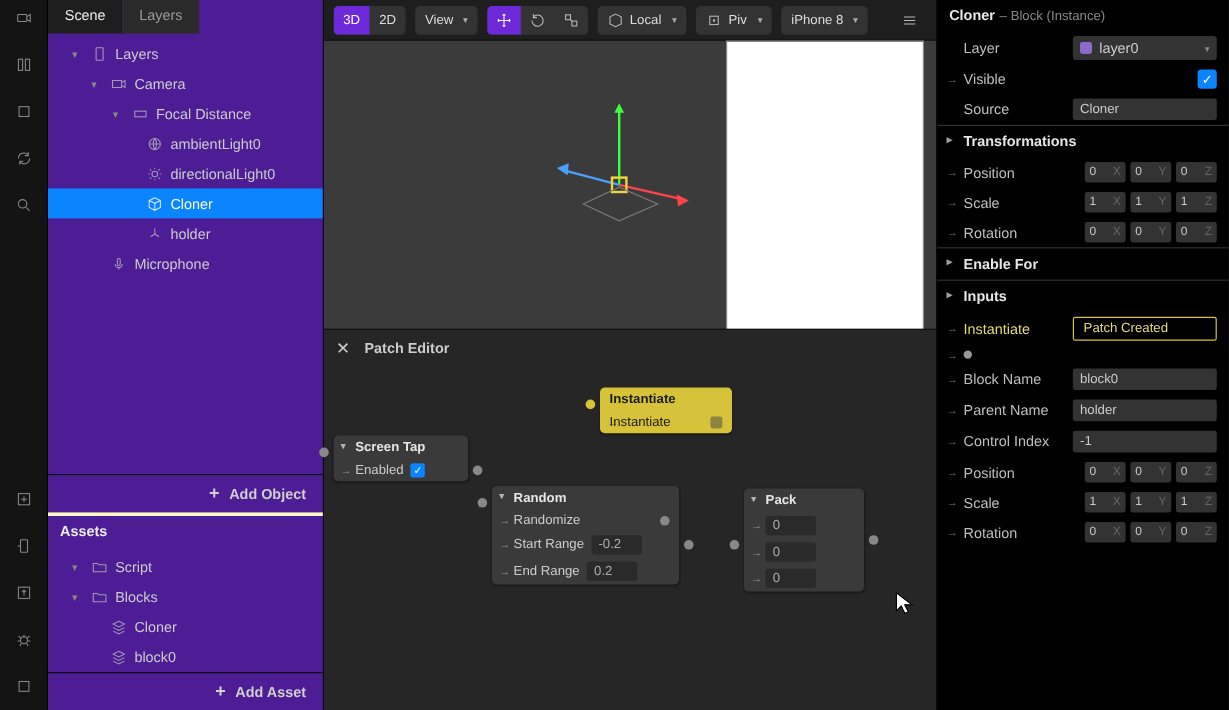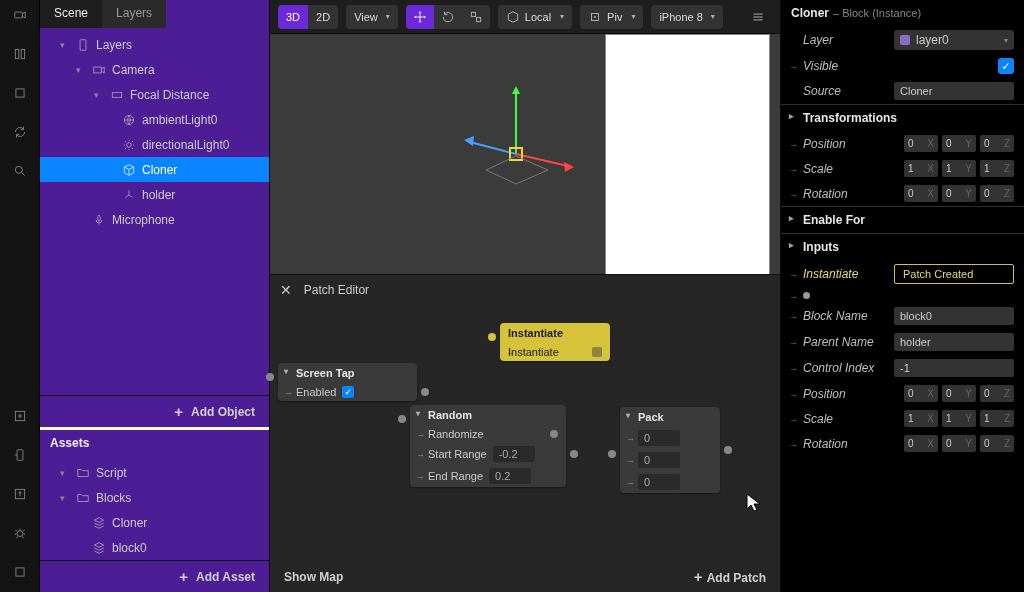--- a/index.html
+++ b/index.html
@@ -50,21 +50,21 @@
 .phone { position: absolute; right: 10px; top: 0; width: 165px; height: 320px; background: #fff; border: 1px solid #888; overflow: hidden; }
 .phone-grid { position: absolute; left:0; right:0; bottom:0; height:120px; background-image:
   repeating-linear-gradient(to right, #bbb 0 1px, transparent 1px 14px),
   repeating-linear-gradient(to bottom, #bbb 0 1px, transparent 1px 14px);
   transform: perspective(260px) rotateX(62deg); transform-origin: bottom; opacity:.55;}
 .phone-ctrls { position: absolute; right: 60px; top: 330px; display: flex; gap: 40px; color: #bbb; }
 
 .patch { flex: 1; background: #262626; border-top: 1px solid #111; display: flex; flex-direction: column; position: relative; }
 .patch-head { height: 30px; display: flex; align-items: center; gap: 12px; padding: 0 10px; }
 .patch-head .close { color: #ccc; font-size: 14px; }
-.patch-title { font-size: 12px; font-weight: 400; }
+.patch-title { font-size: 12px; font-weight: 700; }
 .patch-canvas { flex: 1; position: relative; }
 .patch-footer { height: 30px; display: flex; align-items: center; justify-content: space-between; padding: 0 14px; font-size: 12px; font-weight: 600; color: #d0d0d0; }
 
 .node { position: absolute; background: #3a3a3a; border-radius: 4px; font-size: 11px; box-shadow: 0 1px 2px rgba(0,0,0,.4); }
 .node-head { padding: 4px 8px 4px 18px; position: relative; font-weight: 600; color: #e6e6e6; }
 .node-head::before { content:"▾"; position:absolute; left:6px; font-size:8px; opacity:.7; }
 .node-row { display: flex; align-items: center; gap: 6px; padding: 3px 8px 3px 18px; position: relative; }
 .node-row::before { content:"→"; position:absolute; left:6px; font-size:9px; opacity:.6; }
 .node .val { background:#2a2a2a; padding:2px 6px; border-radius:2px; min-width:42px; color:#aaa; }
 .node .chk { width:12px; height:12px; background:#0a84ff; border-radius:2px; display:inline-flex; align-items:center; justify-content:center; color:#fff; font-size:9px; }
@@ -77,21 +77,21 @@
 
 
 .inspector { width: 244px; background: #000000; border-left: 1px solid #0a0a0a; display: flex; flex-direction: column; overflow-y: auto; font-size: 12px; }
 .insp-head { padding: 6px 10px; color: #e8e8e8; font-weight: 600; }
 .insp-sub { color:#888; font-weight:400; margin-left:4px; font-size:11px; }
 .section-h { padding: 6px 10px 6px 22px; position: relative; font-weight: 600; color: #e6e6e6; border-top: 1px solid #303030; }
 .section-h::before { content:"▸"; position:absolute; left:8px; font-size:9px; opacity:.7; }
 .prop { display: flex; align-items: center; padding: 4px 10px 4px 22px; gap: 6px; position: relative; }
 .prop::before { content:"→"; position:absolute; left:8px; font-size:9px; opacity:.55; }
 .prop.noarrow::before { content:""; }
-.prop .lbl { flex: 1; color: #bfbfbf; font-style: italic; }
+.prop .lbl { flex: 1; color: #bfbfbf; }
 .prop input[type=text], .prop .txt { background:#333; border:none; color:#ccc; padding:3px 6px; border-radius:2px; width:120px; font-size:11px; }
 .xyz { display:flex; gap:4px; }
 .xyz .n { width:34px; background:#333; color:#ccc; padding:3px 4px; border-radius:2px; font-size:10px; display:flex; justify-content:space-between; }
 .xyz .n .ax { color:#666; }
 .cb { width:16px; height:16px; background:#0a84ff; border-radius:3px; display:inline-flex; align-items:center; justify-content:center; color:#fff; font-size:11px; }
 .layer-pill { background:#333; border-radius:3px; padding:3px 8px 3px 6px; display:inline-flex; align-items:center; gap:6px; width:120px; position:relative; }
 .layer-pill .sw { width:10px; height:10px; background:#8a6cc7; border-radius:2px; }
 .layer-pill::after { content:"▾"; position:absolute; right:6px; font-size:8px; color:#888; }
 .patch-created { border:1px solid #d7c33a; background:transparent; color:#e6d977; padding:3px 8px; border-radius:2px; width:120px; font-size:11px; }
 .dot { width:7px;height:7px;border-radius:50%;background:#999; }
@@ -363,21 +363,21 @@
     </div>
   </div>
 
   <div class="patch">
     <div class="patch-head">
       <span class="close">✕</span>
       <span class="patch-title">Patch Editor</span>
     </div>
     <div class="patch-canvas">
 
-      <div class="node" style="left:8px; top:58px; width:139px">
+      <div class="node" style="left:8px; top:58px; width:112px">
         <div class="node-head">Screen Tap</div>
         <div class="node-row">
             <span>Enabled</span>
             <span class="chk">✓</span>
             <span class="port-out"></span>
           </div>
         <span class="port-in"></span>
       </div>
 
       <div class="node yellow" style="left:230px; top:18px; width:110px">
@@ -419,24 +419,20 @@
             <span class="val">0</span>
           </div>
         <span class="port-in" style="top:50%"></span>
         <span class="port-out" style="top:50%"></span>
       </div>
 
       <svg style="position:absolute; left:476px; top:188px; pointer-events:none" width="18" height="20">
           <path d="M1 1 L1 16 L5 12 L8 18 L11 17 L8 11 L14 11 Z" fill="#fff" stroke="#000"></path>
         </svg>
     </div>
-    <div class="patch-footer">
-      <span>Show Map</span>
-      <span><span class="plus">+ </span><span>Add Patch</span></span>
-    </div>
   </div>
 </div>
 
 <div class="inspector">
   <div class="insp-head"><span>Cloner</span><span class="insp-sub">– Block (Instance)</span></div>
 
   <div class="prop noarrow">
       <span class="lbl">Layer</span>
       <span class="layer-pill">
         <span class="sw"></span>

